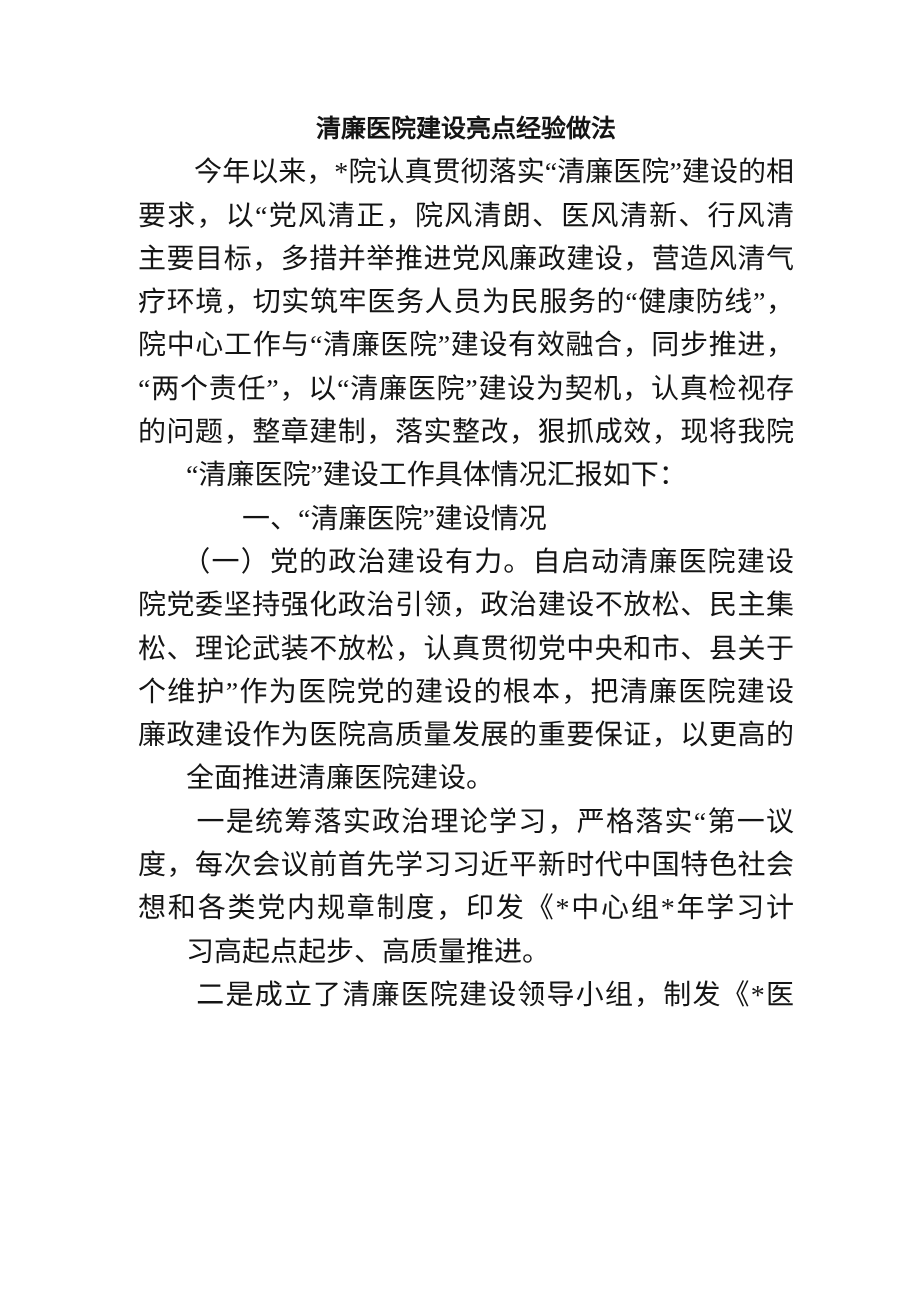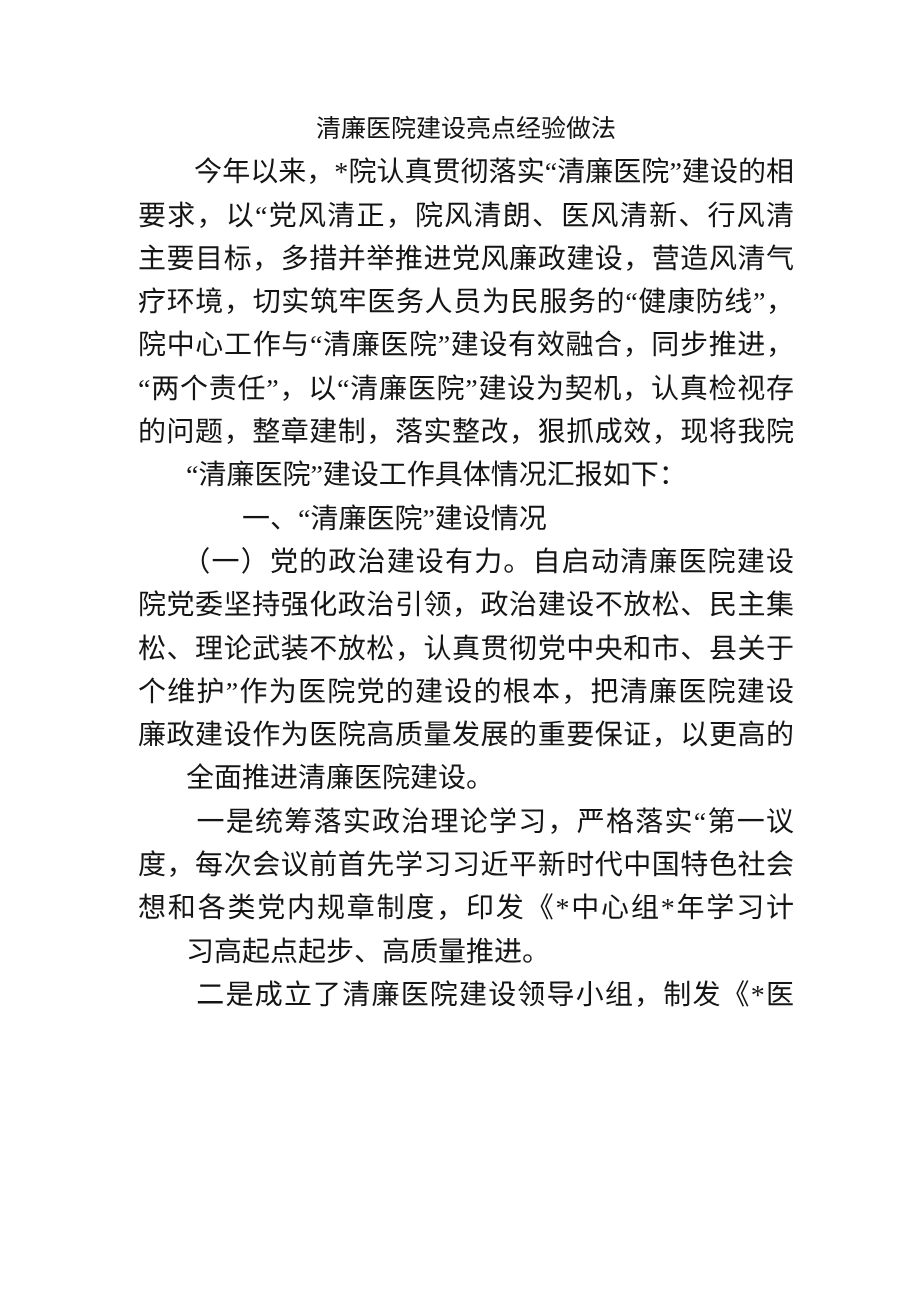--- a/index.html
+++ b/index.html
@@ -29,21 +29,21 @@
     text-align-last: justify;
     font-kerning: none;
     white-space: pre-wrap;
     overflow: hidden;
   }
   .line.last {
     text-align-last: left;
     margin-left: 48px;
   }
   .title {
-    font-weight: 400;
+    font-weight: 700;
     font-size: 25px;
     text-align: center;
     text-align-last: center;
   }
   .paragraph {
     margin: 0;
     padding: 0;
   }
 </style>
 </head>

